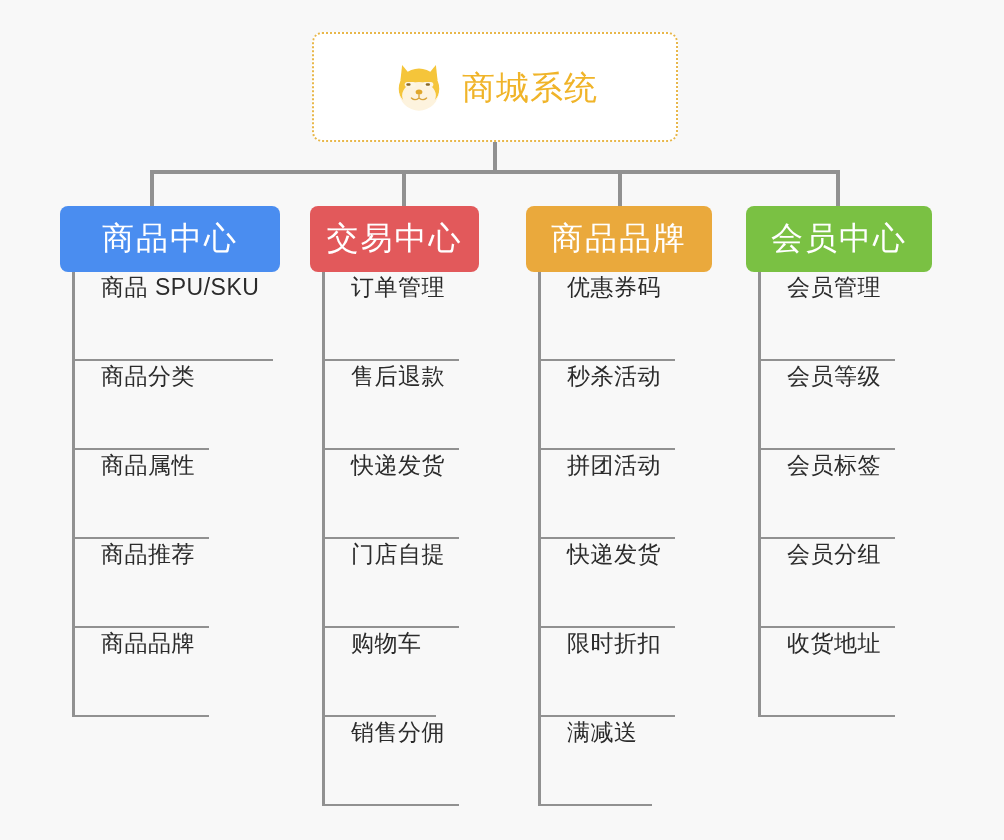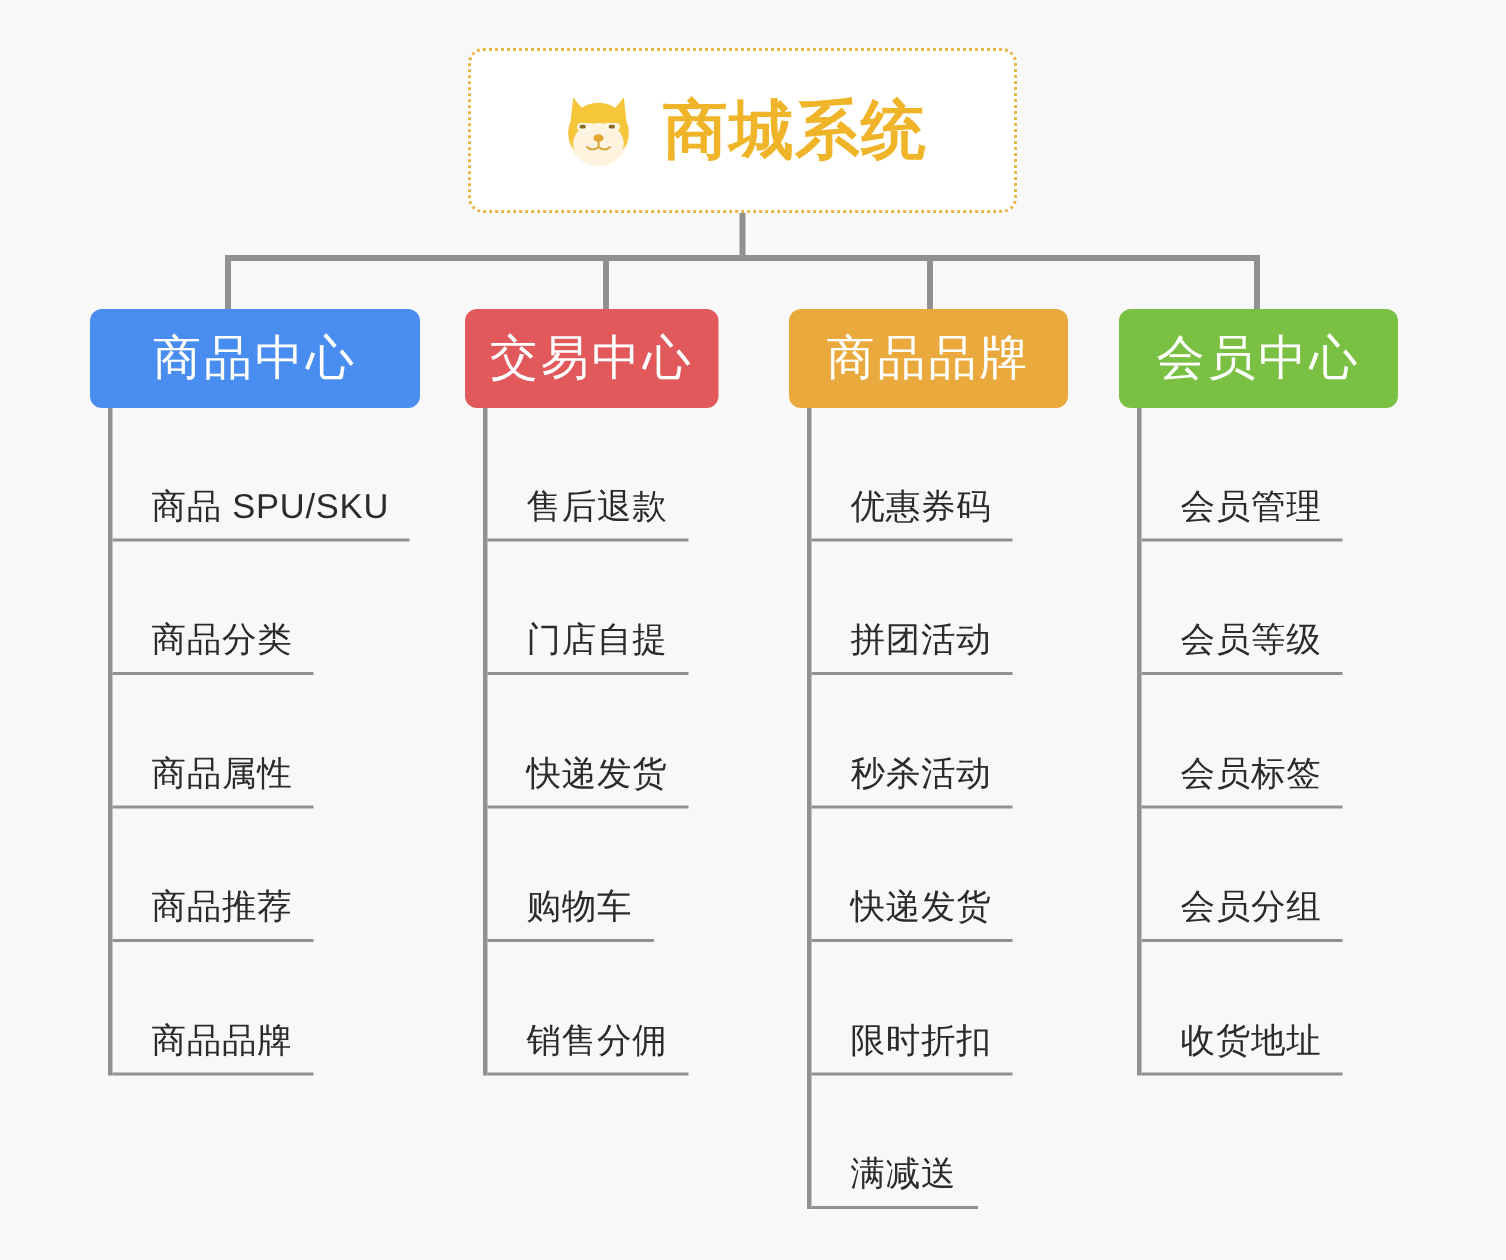--- a/index.html
+++ b/index.html
@@ -36,26 +36,25 @@
     justify-content: center;
     gap: 16px;
   }
   .root-icon {
     width: 54px;
     height: 54px;
     flex: 0 0 54px;
     display: block;
   }
   .root-title {
-    font-size: 43px;
+    font-size: 33px;
     line-height: 1;
     color: #f0b429;
     letter-spacing: 1px;
     white-space: nowrap;
-    font-weight: bold;
   }
 
   
   .conn {
     position: absolute;
     background: #919191;
   }
   .conn-stem {           
     left: 493px;
     top: 142px;
@@ -102,21 +101,20 @@
   .leaf-list {
     position: relative;
     margin-left: 12px;
     border-left: 3px solid #919191;
     padding-top: 0;
   }
   .leaf-item {
     position: relative;
     height: 89px;
     display: flex;
-    align-items: flex-end;
     box-sizing: border-box;
   }
   .leaf-underline {
     display: inline-block;
     border-bottom: 2px solid #919191;
     padding: 0 14px 6px 26px;
     font-size: 23px;
     color: #2b2b2b;
     white-space: nowrap;
     letter-spacing: 0.5px;
@@ -175,50 +173,53 @@
           </div>
       </div>
     </div>
 
     <div class="column" style="left:310px">
       <div class="cat-box" style="background:#e2595b;width:169px">
         <span>交易中心</span>
       </div>
       <div class="leaf-list">
         <div class="leaf-item">
+            <span class="leaf-underline">订单管理</span>
+          </div>
+        <div class="leaf-item">
             <span class="leaf-underline">售后退款</span>
           </div>
         <div class="leaf-item">
+            <span class="leaf-underline">快递发货</span>
+          </div>
+        <div class="leaf-item">
             <span class="leaf-underline">门店自提</span>
-          </div>
-        <div class="leaf-item">
-            <span class="leaf-underline">快递发货</span>
           </div>
         <div class="leaf-item">
             <span class="leaf-underline">购物车</span>
           </div>
         <div class="leaf-item">
             <span class="leaf-underline">销售分佣</span>
           </div>
       </div>
     </div>
 
     <div class="column" style="left:526px">
       <div class="cat-box" style="background:#eaa93c;width:186px">
         <span>商品品牌</span>
       </div>
       <div class="leaf-list">
         <div class="leaf-item">
             <span class="leaf-underline">优惠券码</span>
           </div>
         <div class="leaf-item">
+            <span class="leaf-underline">秒杀活动</span>
+          </div>
+        <div class="leaf-item">
             <span class="leaf-underline">拼团活动</span>
-          </div>
-        <div class="leaf-item">
-            <span class="leaf-underline">秒杀活动</span>
           </div>
         <div class="leaf-item">
             <span class="leaf-underline">快递发货</span>
           </div>
         <div class="leaf-item">
             <span class="leaf-underline">限时折扣</span>
           </div>
         <div class="leaf-item">
             <span class="leaf-underline">满减送</span>
           </div>

